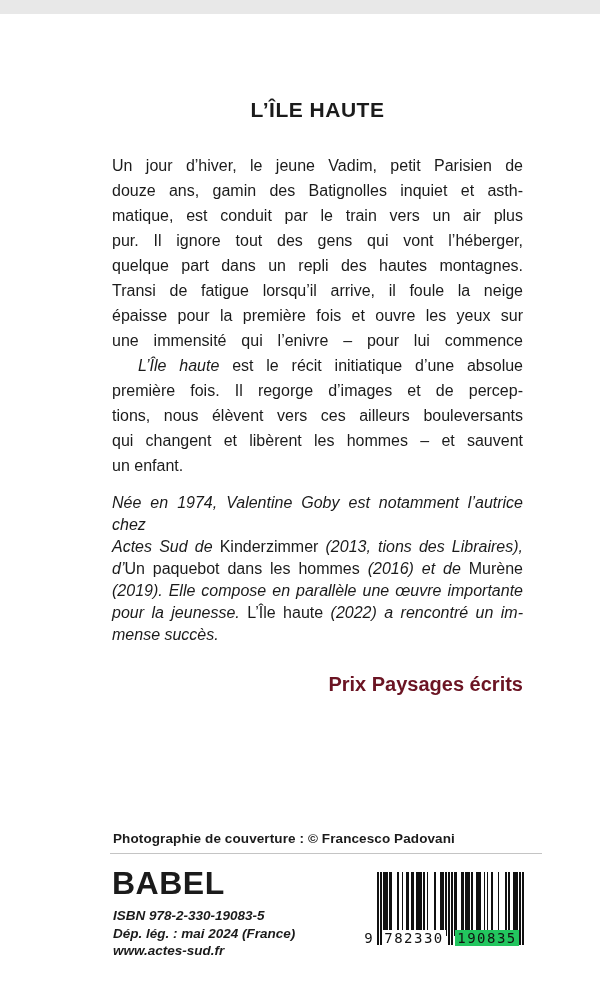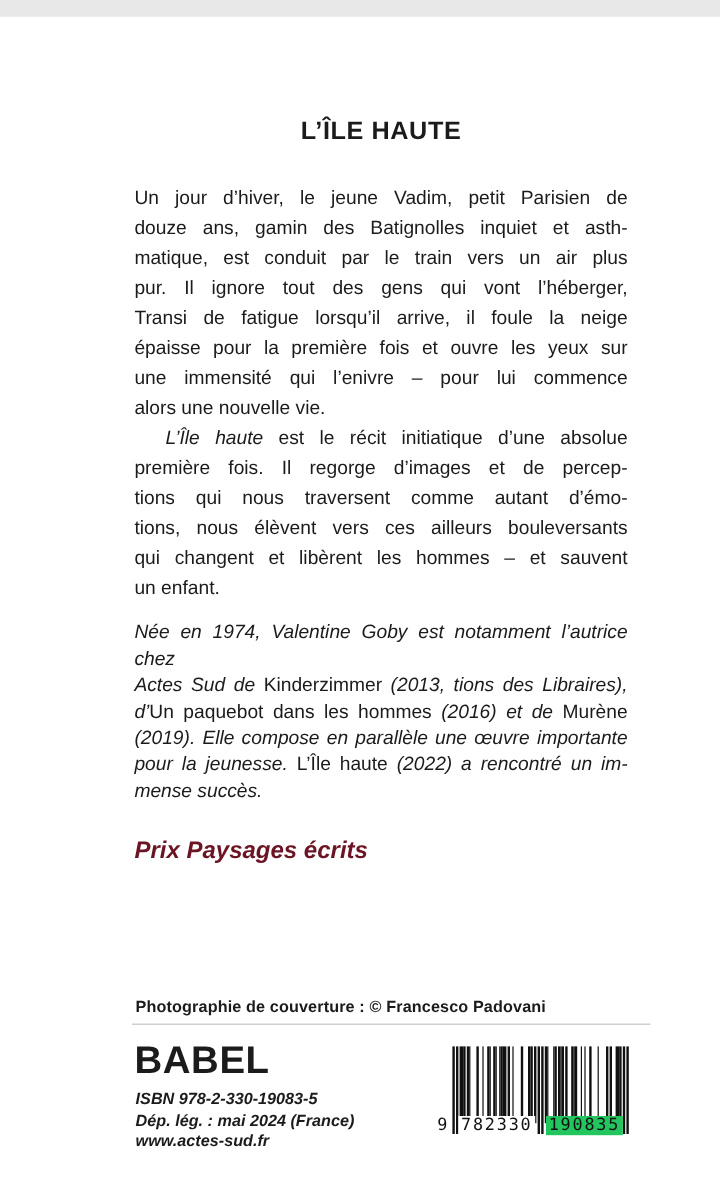--- a/index.html
+++ b/index.html
@@ -22,25 +22,24 @@
   }
   .synopsis{margin-top:31px;font-size:16px;line-height:25px;}
   .jline{text-align:justify;text-align-last:justify;}
   .lline{text-align:left;text-align-last:left;}
   .indent{text-indent:26px;}
   .it{font-style:italic;}
   .rom{font-style:normal;}
   .bio{margin-top:14px;font-size:16px;line-height:22px;}
   .prize{
     margin-top:27px;
-    text-align:left;
+    text-align:right;
     font-weight:bold;
     font-size:20px;
     color:#6b1423;
-    font-style:italic;
   }
   .credit{
     position:absolute;left:113px;top:817px;
     font-size:13.5px;font-weight:bold;letter-spacing:0.1px;
   }
   .rule{
     position:absolute;left:110px;top:839px;
     width:432px;height:1px;background:#c4c4c4;
   }
   .babel{
@@ -70,27 +69,26 @@
 <body>
 
 <div class="page">
   <div class="content">
     <div class="title">L’ÎLE HAUTE</div>
     <div class="synopsis">
         <div class="jline"><span class="rom">Un jour d’hiver, le jeune Vadim, petit Parisien de</span></div>
         <div class="jline"><span class="rom">douze ans, gamin des Batignolles inquiet et asth-</span></div>
         <div class="jline"><span class="rom">matique, est conduit par le train vers un air plus</span></div>
         <div class="jline"><span class="rom">pur. Il ignore tout des gens qui vont l’héberger,</span></div>
+        <div class="jline"><span class="rom">quelque part dans un repli des hautes montagnes.</span></div>
         <div class="jline"><span class="rom">Transi de fatigue lorsqu’il arrive, il foule la neige</span></div>
         <div class="jline"><span class="rom">épaisse pour la première fois et ouvre les yeux sur</span></div>
         <div class="jline"><span class="rom">une immensité qui l’enivre – pour lui commence</span></div>
-        <div class="lline"><span class="rom">alors une nouvelle vie.</span></div>
         <div class="jline indent"><span class="it">L’Île haute</span><span class="rom"> est le récit initiatique d’une absolue</span></div>
         <div class="jline"><span class="rom">première fois. Il regorge d’images et de percep-</span></div>
-        <div class="jline"><span class="rom">tions qui nous traversent comme autant d’émo-</span></div>
         <div class="jline"><span class="rom">tions, nous élèvent vers ces ailleurs bouleversants</span></div>
         <div class="jline"><span class="rom">qui changent et libèrent les hommes – et sauvent</span></div>
         <div class="lline"><span class="rom">un enfant.</span></div>
       </div>
     <div class="bio">
         <div class="jline"><span class="it">Née en 1974, Valentine Goby est notamment l’autrice chez</span></div>
         <div class="jline"><span class="it">Actes Sud de </span><span class="rom">Kinderzimmer</span><span class="it"> (2013, tions des Libraires),</span></div>
         <div class="jline"><span class="it">d’</span><span class="rom">Un paquebot dans les hommes</span><span class="it"> (2016) et de </span><span class="rom">Murène</span></div>
         <div class="jline"><span class="it">(2019). Elle compose en parallèle une œuvre importante</span></div>
         <div class="jline"><span class="it">pour la jeunesse. </span><span class="rom">L’Île haute</span><span class="it"> (2022) a rencontré un im-</span></div>

